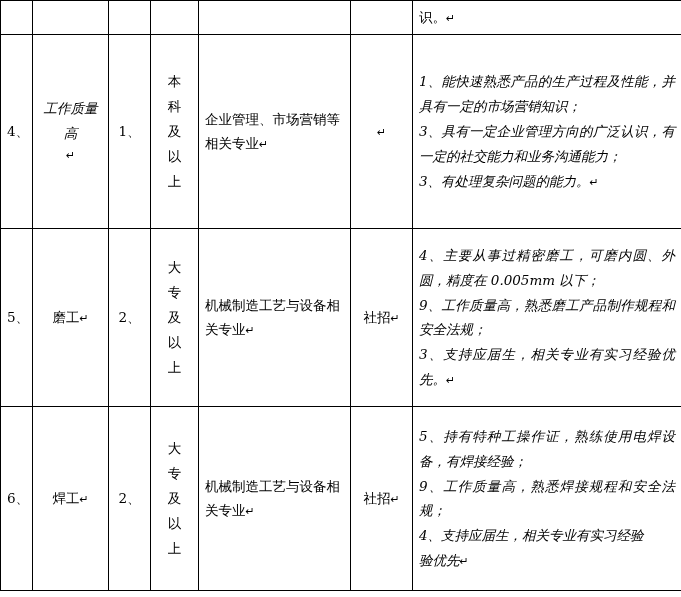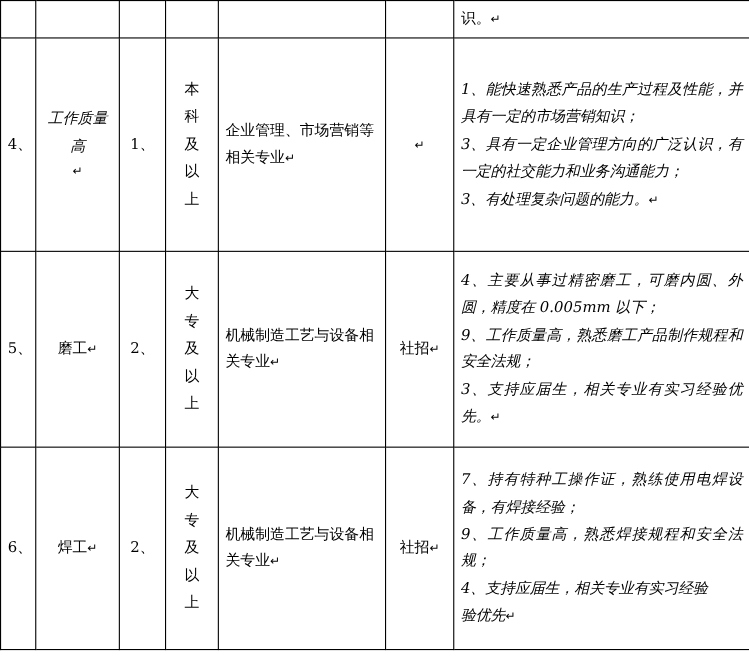--- a/index.html
+++ b/index.html
@@ -175,21 +175,21 @@
           <div>以</div>
           <div>上</div>
         </td>
         <td class="cell-left major">
           <span>机械制造工艺与设备相关专业</span><span class="pilcrow">↵</span>
         </td>
         <td class="cell-center">
           <span>社招</span><span class="pilcrow">↵</span>
         </td>
         <td class="cell-left req top-cell">
-          <p>7、持有特种工操作证，熟练使用电焊设备，有焊接经验；</p>
+          <p>5、持有特种工操作证，熟练使用电焊设备，有焊接经验；</p>
           <p>9、工作质量高，熟悉焊接规程和安全法规；</p>
           <p>4、支持应届生，相关专业有实习经验</p>
           <p><span>验优先</span><span class="pilcrow">↵</span></p>
         </td>
       </tr>
 
     </tbody>
   </table>
 </div>
 

